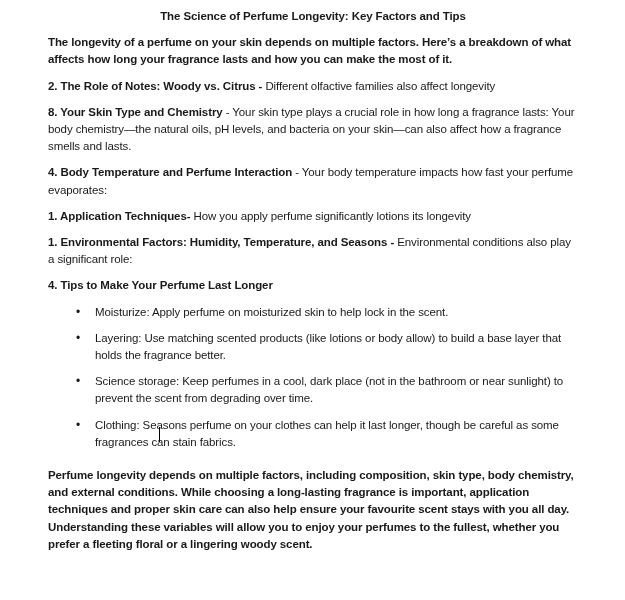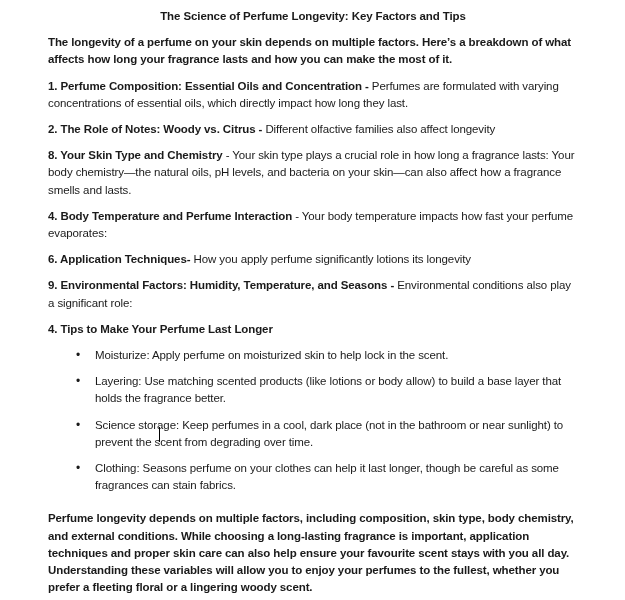--- a/index.html
+++ b/index.html
@@ -57,31 +57,30 @@
 </style>
 </head>
 <body>
 
 <div class="page">
 
   <div class="doc-title">The Science of Perfume Longevity: Key Factors and Tips</div>
 
   <p class="para bold-para">The longevity of a perfume on your skin depends on multiple factors. Here’s a breakdown of what affects how long your fragrance lasts and how you can make the most of it.</p>
 
-  <p class="para"><span class="b">1. Perfume Composition: Essential Oils and Concentration -</span><span> Perfumes are formulated with varying concentrations of essential oils, which directly impact how long they last.</span></p>
 
   <p class="para"><span class="b">2. The Role of Notes: Woody vs. Citrus -</span><span> Different olfactive families also affect longevity</span></p>
 
   <p class="para"><span class="b">8. Your Skin Type and Chemistry</span><span> - Your skin type plays a crucial role in how long a fragrance lasts: Your body chemistry—the natural oils, pH levels, and bacteria on your skin—can also affect how a fragrance smells and lasts.</span></p>
 
   <p class="para"><span class="b">4. Body Temperature and Perfume Interaction</span><span> - Your body temperature impacts how fast your perfume evaporates:</span></p>
 
-  <p class="para"><span class="b">6. Application Techniques-</span><span> How you apply perfume significantly lotions its longevity</span></p>
+  <p class="para"><span class="b">1. Application Techniques-</span><span> How you apply perfume significantly lotions its longevity</span></p>
 
-  <p class="para"><span class="b">9. Environmental Factors: Humidity, Temperature, and Seasons -</span><span> Environmental conditions also play a significant role:</span></p>
+  <p class="para"><span class="b">1. Environmental Factors: Humidity, Temperature, and Seasons -</span><span> Environmental conditions also play a significant role:</span></p>
 
   <p class="para b">4. Tips to Make Your Perfume Last Longer</p>
 
   <ul class="tips-list">
     <li>Moisturize: Apply perfume on moisturized skin to help lock in the scent.</li>
     <li>Layering: Use matching scented products (like lotions or body allow) to build a base layer that holds the fragrance better.</li>
     <li>Science storage: Keep perfumes in a cool, dark place (not in the bathroom or near sunlight) to prevent the scent from degrading over time.</li>
     <li>Clothing: Seasons perfume on your clothes can help it last longer, though be careful as some fragrances can stain fabrics.</li>
   </ul>
 

